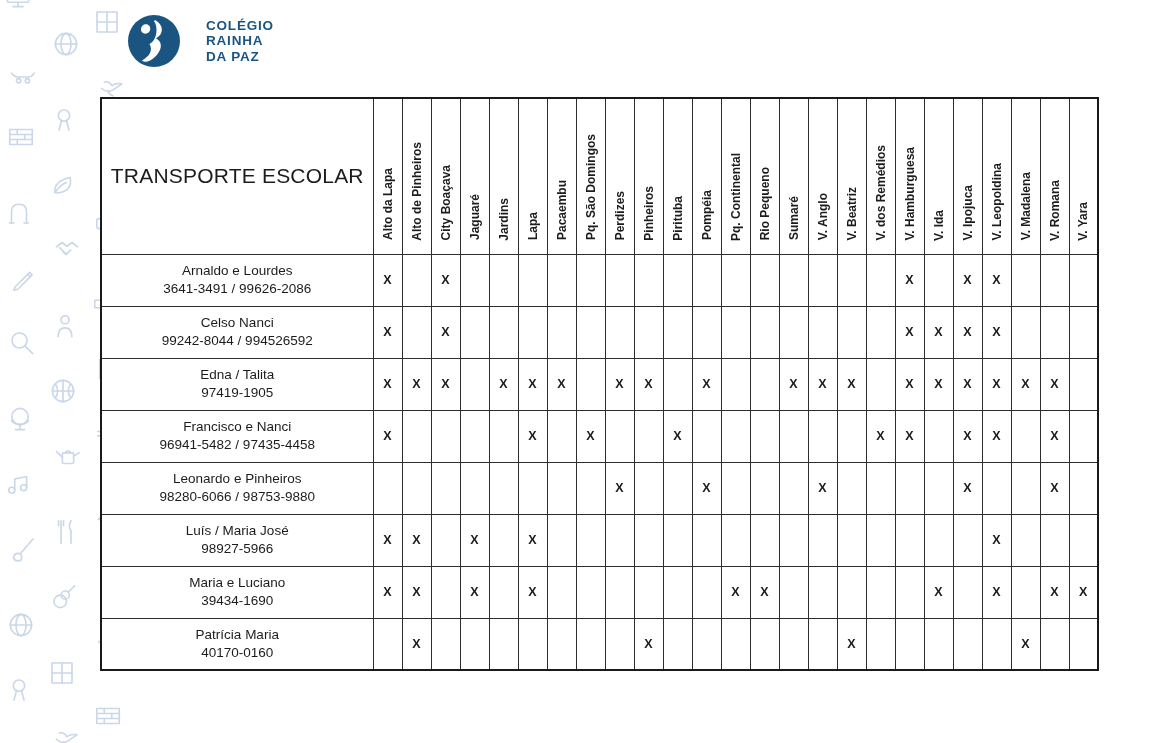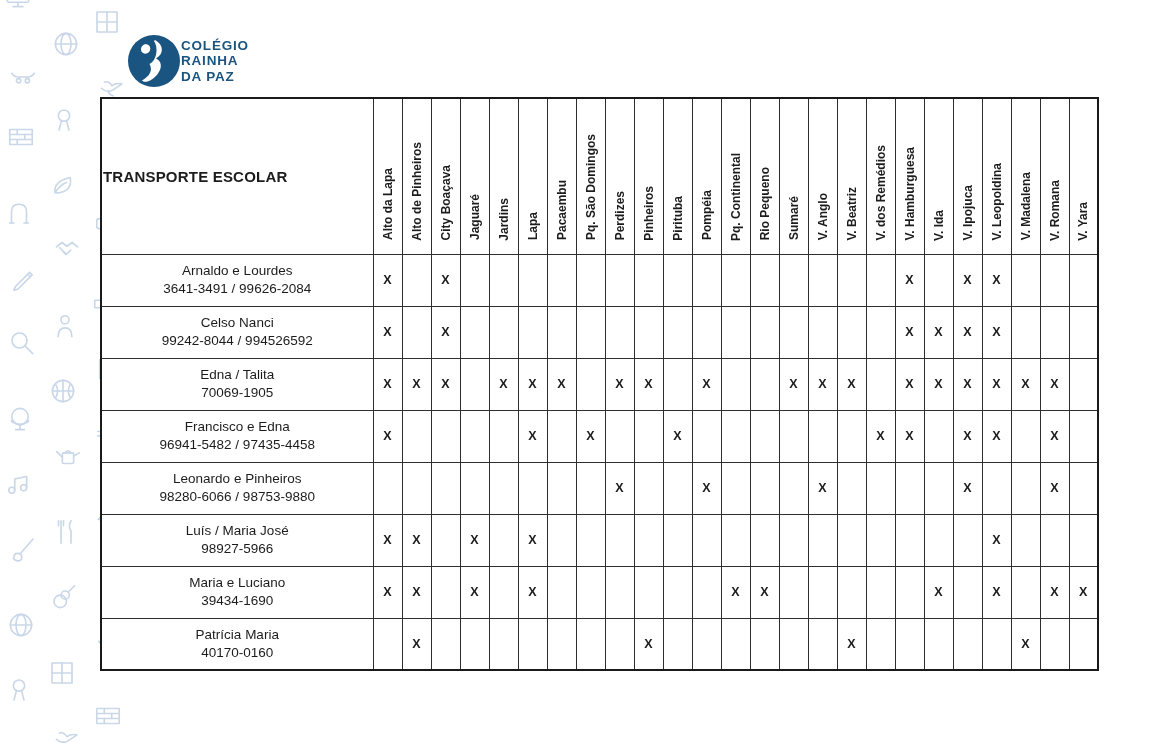--- a/index.html
+++ b/index.html
@@ -9,36 +9,36 @@
     width:1155px; height:743px; overflow:hidden; position:relative;
     background:#ffffff; font-family:"Liberation Sans", sans-serif; color:var(--ink);
   }
 
   
   #decor { position:absolute; left:0; top:0; width:125px; height:743px; z-index:0; }
   .decor-icon { position:absolute; width:30px; height:30px; fill:none;
     stroke:var(--decor); stroke-width:1.3; stroke-linecap:round; stroke-linejoin:round; }
 
   
-  .logo-row { position:absolute; left:127px; top:32px; z-index:2;
-    display:flex; align-items:center; gap:0; background:#fff; padding:2px 6px 2px 0; }
+  .logo-row { position:absolute; left:127px; top:12px; z-index:2;
+    display:flex; align-items:center; gap:25px; background:#fff; padding:2px 6px 2px 0; }
   .logo-circle { fill:var(--brand); }
   .logo-white { fill:#ffffff; }
   .logo-text div { font-size:13.5px; font-weight:bold; letter-spacing:0.8px;
     line-height:15.5px; color:var(--brand); }
 
   
   .table-wrap { position:absolute; left:100px; top:97px; z-index:1; background:#fff; }
   table { border-collapse:collapse; table-layout:fixed; background:#fff;
     border:2px solid #1a1a1a; }
   col.name-col  { width:272px; }
   col.dist-col  { width:29px; }
   th, td { border:1px solid #2e2e2e; background:#fff; }
-  th.title-cell { height:156px; text-align:left; vertical-align:middle;
-    font-size:15px; font-weight:bold; letter-spacing:0.2px; }
+  th.title-cell { height:156px; text-align:center; vertical-align:middle;
+    font-size:21px; font-weight:normal; letter-spacing:0.2px; }
   th.vhead { vertical-align:bottom; text-align:center; padding-bottom:9px; }
   .vert { display:inline-block; writing-mode:vertical-rl; transform:rotate(180deg);
     font-size:12px; font-weight:bold; white-space:nowrap; line-height:1; }
   td.driver { height:52px; text-align:center; vertical-align:middle;
     font-size:13.5px; line-height:18px; padding:2px 12px; }
   td.mark { text-align:center; vertical-align:middle;
     font-weight:bold; font-size:12.5px; }
 </style>
 </head>
 <body>
@@ -282,21 +282,21 @@
           <th class="vhead"><span class="vert">V. Leopoldina</span></th>
           <th class="vhead"><span class="vert">V. Madalena</span></th>
           <th class="vhead"><span class="vert">V. Romana</span></th>
           <th class="vhead"><span class="vert">V. Yara</span></th>
         </tr>
     </thead>
     <tbody id="table-body">
         <tr>
           <td class="driver">
             <div>Arnaldo e Lourdes</div>
-            <div>3641-3491 / 99626-2084</div>
+            <div>3641-3491 / 99626-2086</div>
           </td>
           <td class="mark">X</td>
           <td class="mark"></td>
           <td class="mark">X</td>
           <td class="mark"></td>
           <td class="mark"></td>
           <td class="mark"></td>
           <td class="mark"></td>
           <td class="mark"></td>
           <td class="mark"></td>
@@ -344,51 +344,51 @@
           <td class="mark">X</td>
           <td class="mark">X</td>
           <td class="mark">X</td>
           <td class="mark"></td>
           <td class="mark"></td>
           <td class="mark"></td>
         </tr>
         <tr>
           <td class="driver">
             <div>Edna / Talita</div>
-            <div>70069-1905</div>
-          </td>
-          <td class="mark">X</td>
-          <td class="mark">X</td>
-          <td class="mark">X</td>
-          <td class="mark"></td>
-          <td class="mark">X</td>
-          <td class="mark">X</td>
-          <td class="mark">X</td>
-          <td class="mark"></td>
-          <td class="mark">X</td>
-          <td class="mark">X</td>
-          <td class="mark"></td>
-          <td class="mark">X</td>
-          <td class="mark"></td>
-          <td class="mark"></td>
-          <td class="mark">X</td>
-          <td class="mark">X</td>
-          <td class="mark">X</td>
-          <td class="mark"></td>
-          <td class="mark">X</td>
-          <td class="mark">X</td>
-          <td class="mark">X</td>
-          <td class="mark">X</td>
-          <td class="mark">X</td>
-          <td class="mark">X</td>
-          <td class="mark"></td>
-        </tr>
-        <tr>
-          <td class="driver">
-            <div>Francisco e Edna</div>
+            <div>97419-1905</div>
+          </td>
+          <td class="mark">X</td>
+          <td class="mark">X</td>
+          <td class="mark">X</td>
+          <td class="mark"></td>
+          <td class="mark">X</td>
+          <td class="mark">X</td>
+          <td class="mark">X</td>
+          <td class="mark"></td>
+          <td class="mark">X</td>
+          <td class="mark">X</td>
+          <td class="mark"></td>
+          <td class="mark">X</td>
+          <td class="mark"></td>
+          <td class="mark"></td>
+          <td class="mark">X</td>
+          <td class="mark">X</td>
+          <td class="mark">X</td>
+          <td class="mark"></td>
+          <td class="mark">X</td>
+          <td class="mark">X</td>
+          <td class="mark">X</td>
+          <td class="mark">X</td>
+          <td class="mark">X</td>
+          <td class="mark">X</td>
+          <td class="mark"></td>
+        </tr>
+        <tr>
+          <td class="driver">
+            <div>Francisco e Nanci</div>
             <div>96941-5482 / 97435-4458</div>
           </td>
           <td class="mark">X</td>
           <td class="mark"></td>
           <td class="mark"></td>
           <td class="mark"></td>
           <td class="mark"></td>
           <td class="mark">X</td>
           <td class="mark"></td>
           <td class="mark">X</td>

